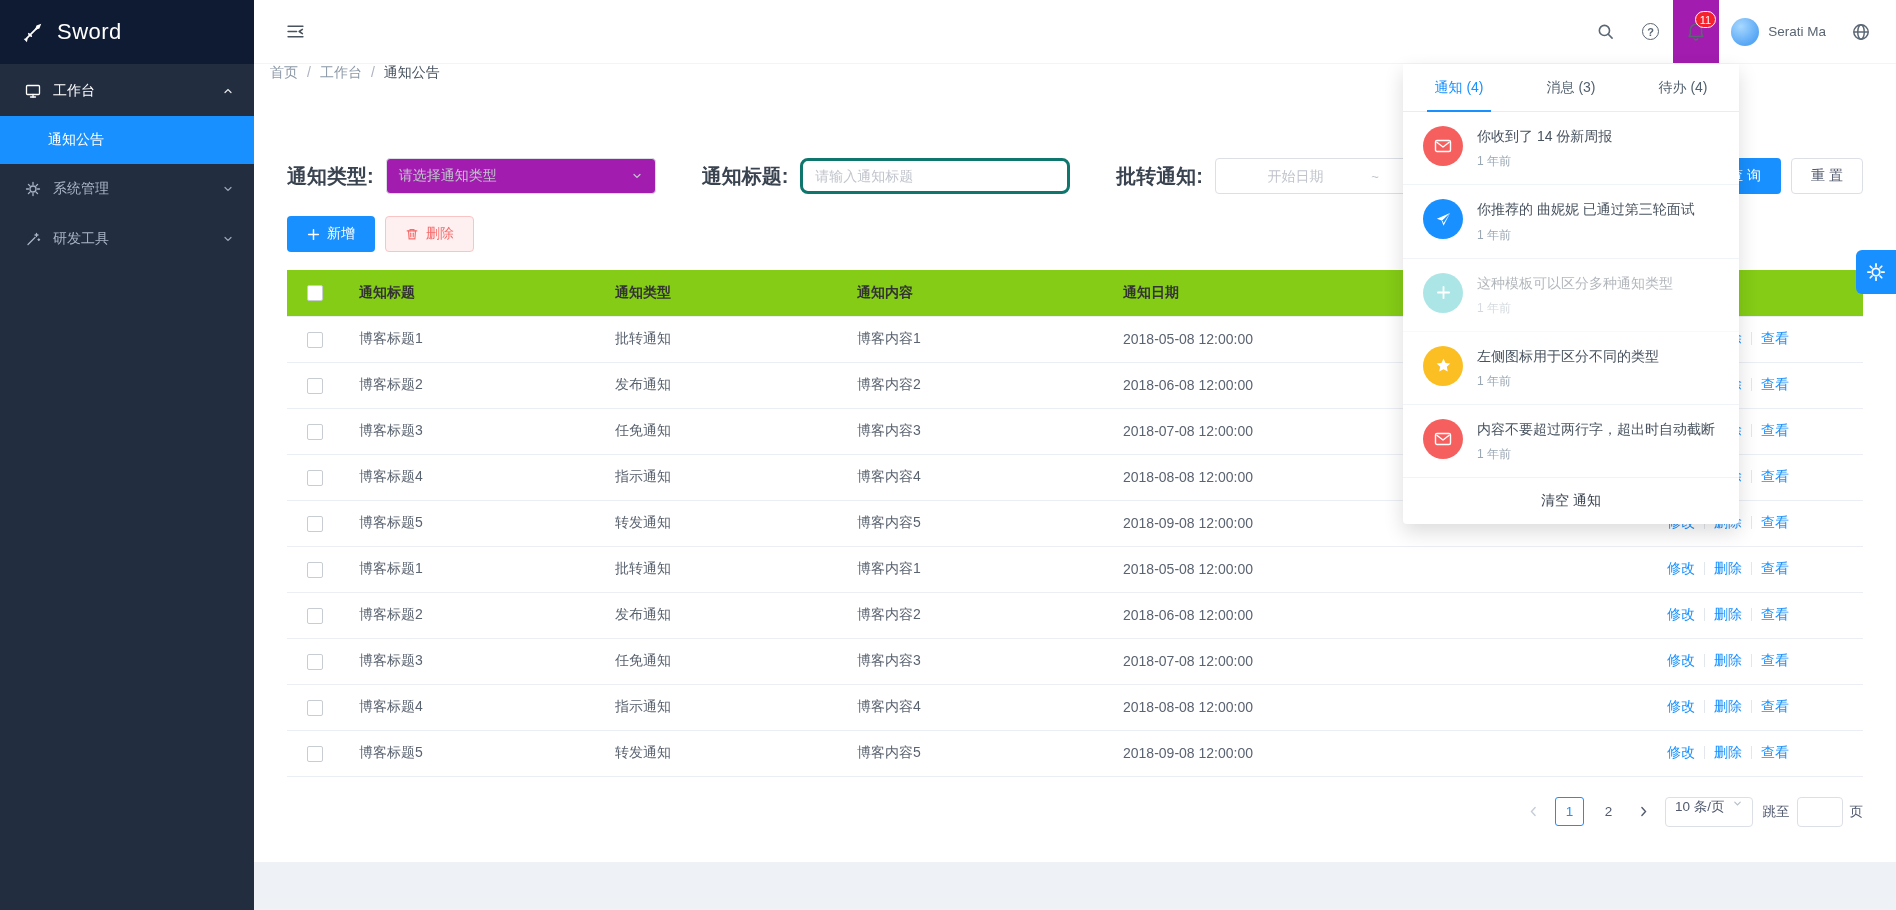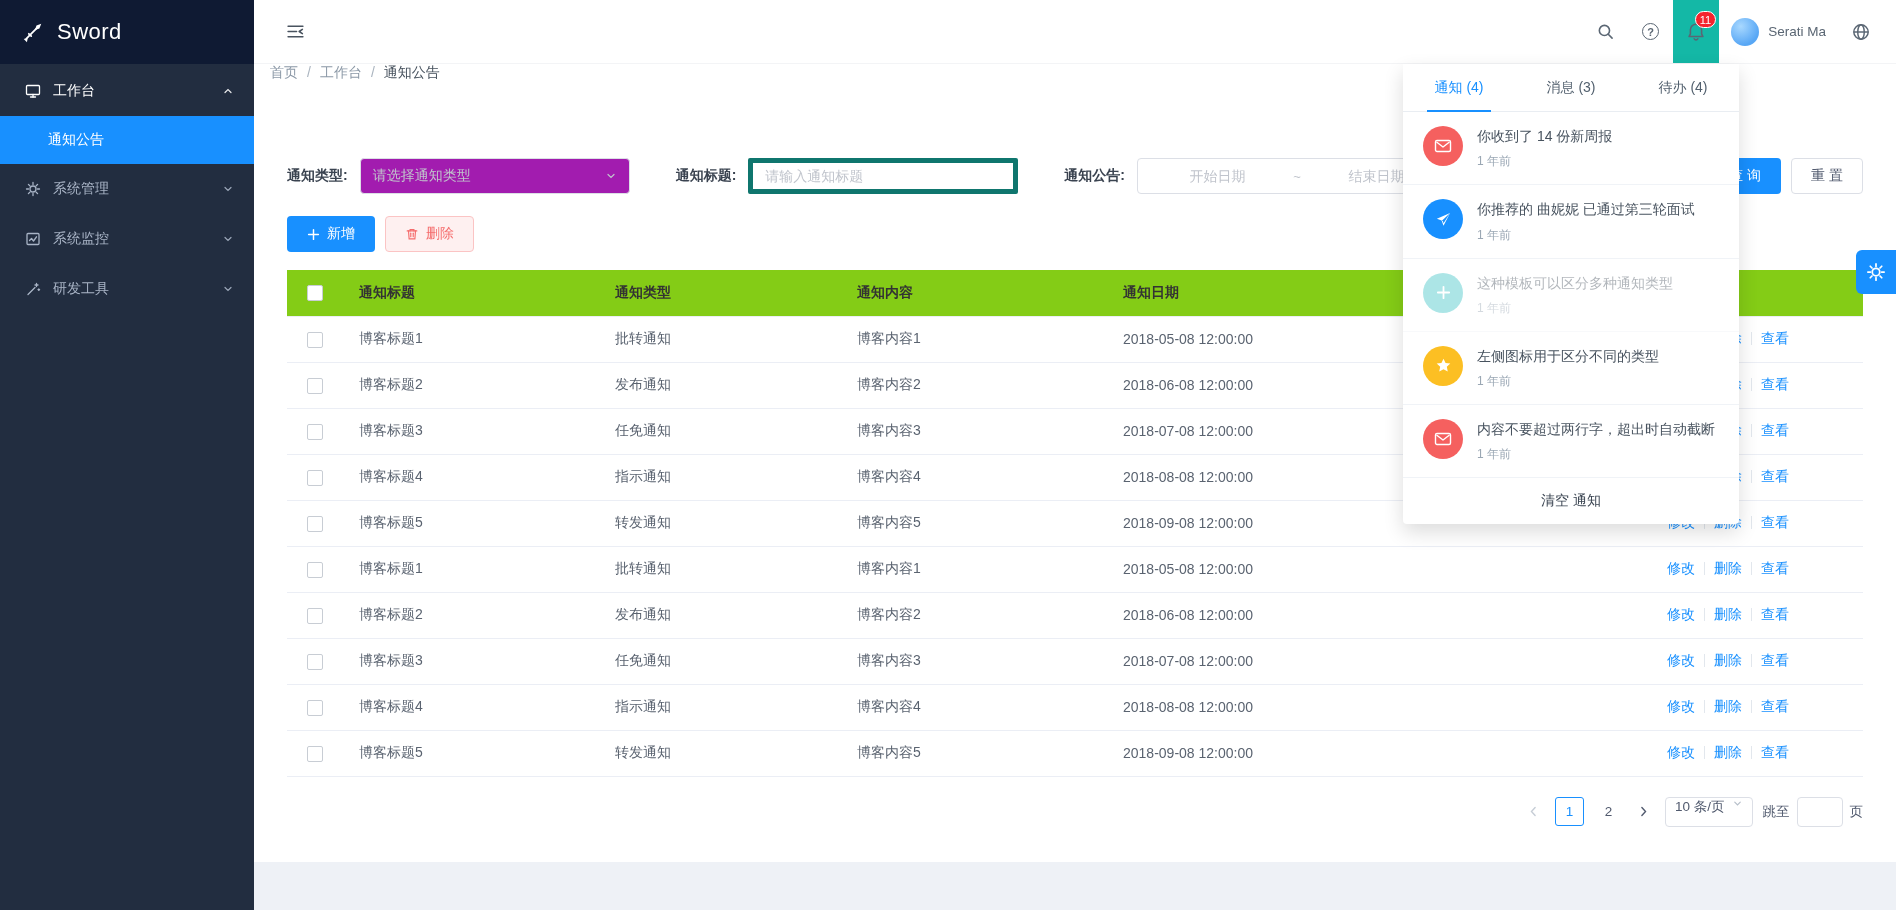--- a/index.html
+++ b/index.html
@@ -19,21 +19,21 @@
   .mi-caret{flex:none;opacity:.9}
   .submenu-item{height:48px;display:flex;align-items:center;padding-left:48px;font-size:14px;color:#DDE6F2;cursor:pointer}
   .submenu-item.active{background:#1890FF;color:#fff}
 
   
   .main{flex:1;min-width:0;display:flex;flex-direction:column;background:#fff}
   .topbar{height:64px;flex:none;display:flex;align-items:center;padding-left:28px;border-bottom:1px solid #F3F4F6;background:#fff}
   .fold-btn{width:26px;height:26px;display:flex;align-items:center;justify-content:center;color:#49535F;cursor:pointer}
   .hdr-right{margin-left:auto;display:flex;align-items:center;height:100%}
   .hdr-btn{height:100%;display:flex;align-items:center;padding:0 14px;color:#5A6673;cursor:pointer;position:relative}
-  .hdr-btn.bell-open{background:#14b8a6}
+  .hdr-btn.bell-open{background:#a21caf}
   .q-icon{width:17px;height:17px;border:1.6px solid #5A6673;border-radius:50%;font-size:11px;font-weight:bold;
           display:flex;align-items:center;justify-content:center}
   .badge{position:absolute;top:11px;right:3px;min-width:19px;height:17px;background:#F5222D;color:#fff;font-size:11px;
          border-radius:9px;display:flex;align-items:center;justify-content:center;padding:0 4px;border:1px solid #fff}
   .user{display:flex;align-items:center;gap:9px;padding:0 12px;height:100%;cursor:pointer}
   .avatar{width:28px;height:28px;border-radius:50%;background:radial-gradient(circle at 35% 30%,#A8D8FF,#58A7F5 70%);flex:none}
   .user-name{font-size:13.5px;color:#5A6673}
   .globe{padding-right:26px}
 
   
@@ -41,25 +41,25 @@
   .crumb{color:#8C99A7;cursor:pointer}
   .crumb.current{color:#46515D;cursor:default}
   .crumb-sep{margin:0 9px;color:#AAB4BF}
 
   
   .page-body{flex:1;background:#fff}
   .card{margin:0 33px;padding-top:40px}
 
   .filter-row{display:flex;align-items:center}
   .f-group{display:flex;align-items:center;margin-right:46px}
-  .f-label{font-size:14px;font-weight:bold;color:#3A4350;margin-right:12px;white-space:nowrap}
+  .f-label{font-size:20px;font-weight:bold;color:#3A4350;margin-right:12px;white-space:nowrap}
   .select-box{width:270px;height:36px;border:1px solid #DCDFE6;border-radius:4px;background:#a21caf;display:flex;
               align-items:center;justify-content:space-between;padding:0 12px;cursor:pointer}
   .ph{color:#C0C4CC;font-size:14px}
-  .text-input{width:270px;height:36px;border:5px solid #0f766e;border-radius:2px;padding:0 12px;font-size:14px;color:#333;outline:none}
+  .text-input{width:270px;height:36px;border:3px solid #0f766e;border-radius:8px;padding:0 12px;font-size:14px;color:#333;outline:none}
   .text-input::placeholder{color:#C0C4CC}
   .range-box{width:320px;height:36px;border:1px solid #DCDFE6;border-radius:4px;background:#fff;display:flex;align-items:center;padding:0 8px}
   .range-box input{flex:1;min-width:0;border:none;outline:none;text-align:center;font-size:14px;color:#333;background:transparent}
   .range-box input::placeholder{color:#C0C4CC}
   .range-sep{color:#C0C4CC;padding:0 4px;font-size:13px}
   .f-buttons{margin-left:auto;display:flex;gap:10px}
 
   .btn{height:36px;border-radius:4px;font-size:14px;display:inline-flex;align-items:center;justify-content:center;
        padding:0 19px;border:1px solid transparent;cursor:pointer;white-space:nowrap;gap:7px;background:#fff}
   .btn-primary{background:#1890FF;color:#fff}
@@ -159,34 +159,20 @@
           </svg>
         </span>
         <span class="mi-label">系统管理</span>
         <span class="mi-caret">
           <svg width="12" height="12" viewBox="0 0 16 16" fill="none" stroke="currentColor" stroke-width="1.6" stroke-linecap="round">
               <polyline points="4,6 8,10 12,6"></polyline>
             </svg>
         </span>
       </div>
 
-      <div class="menu-item">
-        <span class="mi-icon">
-          <svg width="16" height="16" viewBox="0 0 16 16" fill="none" stroke="currentColor" stroke-width="1.3" stroke-linecap="round" stroke-linejoin="round">
-            <rect x="2" y="2.5" width="12" height="11" rx="1"></rect>
-              <polyline points="4.5,9.5 6.5,7.5 8.5,10 11.5,5.8"></polyline>
-          </svg>
-        </span>
-        <span class="mi-label">系统监控</span>
-        <span class="mi-caret">
-          <svg width="12" height="12" viewBox="0 0 16 16" fill="none" stroke="currentColor" stroke-width="1.6" stroke-linecap="round">
-              <polyline points="4,6 8,10 12,6"></polyline>
-            </svg>
-        </span>
-      </div>
 
       <div class="menu-item">
         <span class="mi-icon">
           <svg width="16" height="16" viewBox="0 0 16 16" fill="none" stroke="currentColor" stroke-width="1.3" stroke-linecap="round">
             <line x1="3" y1="13.5" x2="10" y2="6.5"></line>
               <path d="M11.5 2.5v3M10 4h3"></path>
               <path d="M13.8 7.8v1.6M13 8.6h1.6"></path>
           </svg>
         </span>
         <span class="mi-label">研发工具</span>
@@ -259,21 +245,21 @@
               <svg width="12" height="12" viewBox="0 0 16 16" fill="none" stroke="#C0C4CC" stroke-width="1.6" stroke-linecap="round">
                   <polyline points="4,6 8,10 12,6"></polyline>
                 </svg>
             </div>
           </div>
           <div class="f-group">
             <span class="f-label">通知标题:</span>
             <input class="text-input" type="text" placeholder="请输入通知标题" style="">
           </div>
           <div class="f-group">
-            <span class="f-label">通知公告:</span>
+            <span class="f-label">批转通知:</span>
             <div class="range-box">
               <input type="text" placeholder="开始日期" style="">
               <span class="range-sep">~</span>
               <input type="text" placeholder="结束日期" style="">
             </div>
           </div>
           <div class="f-buttons">
             <button class="btn btn-primary">查 询</button>
             <button class="btn btn-default">重 置</button>
           </div>

